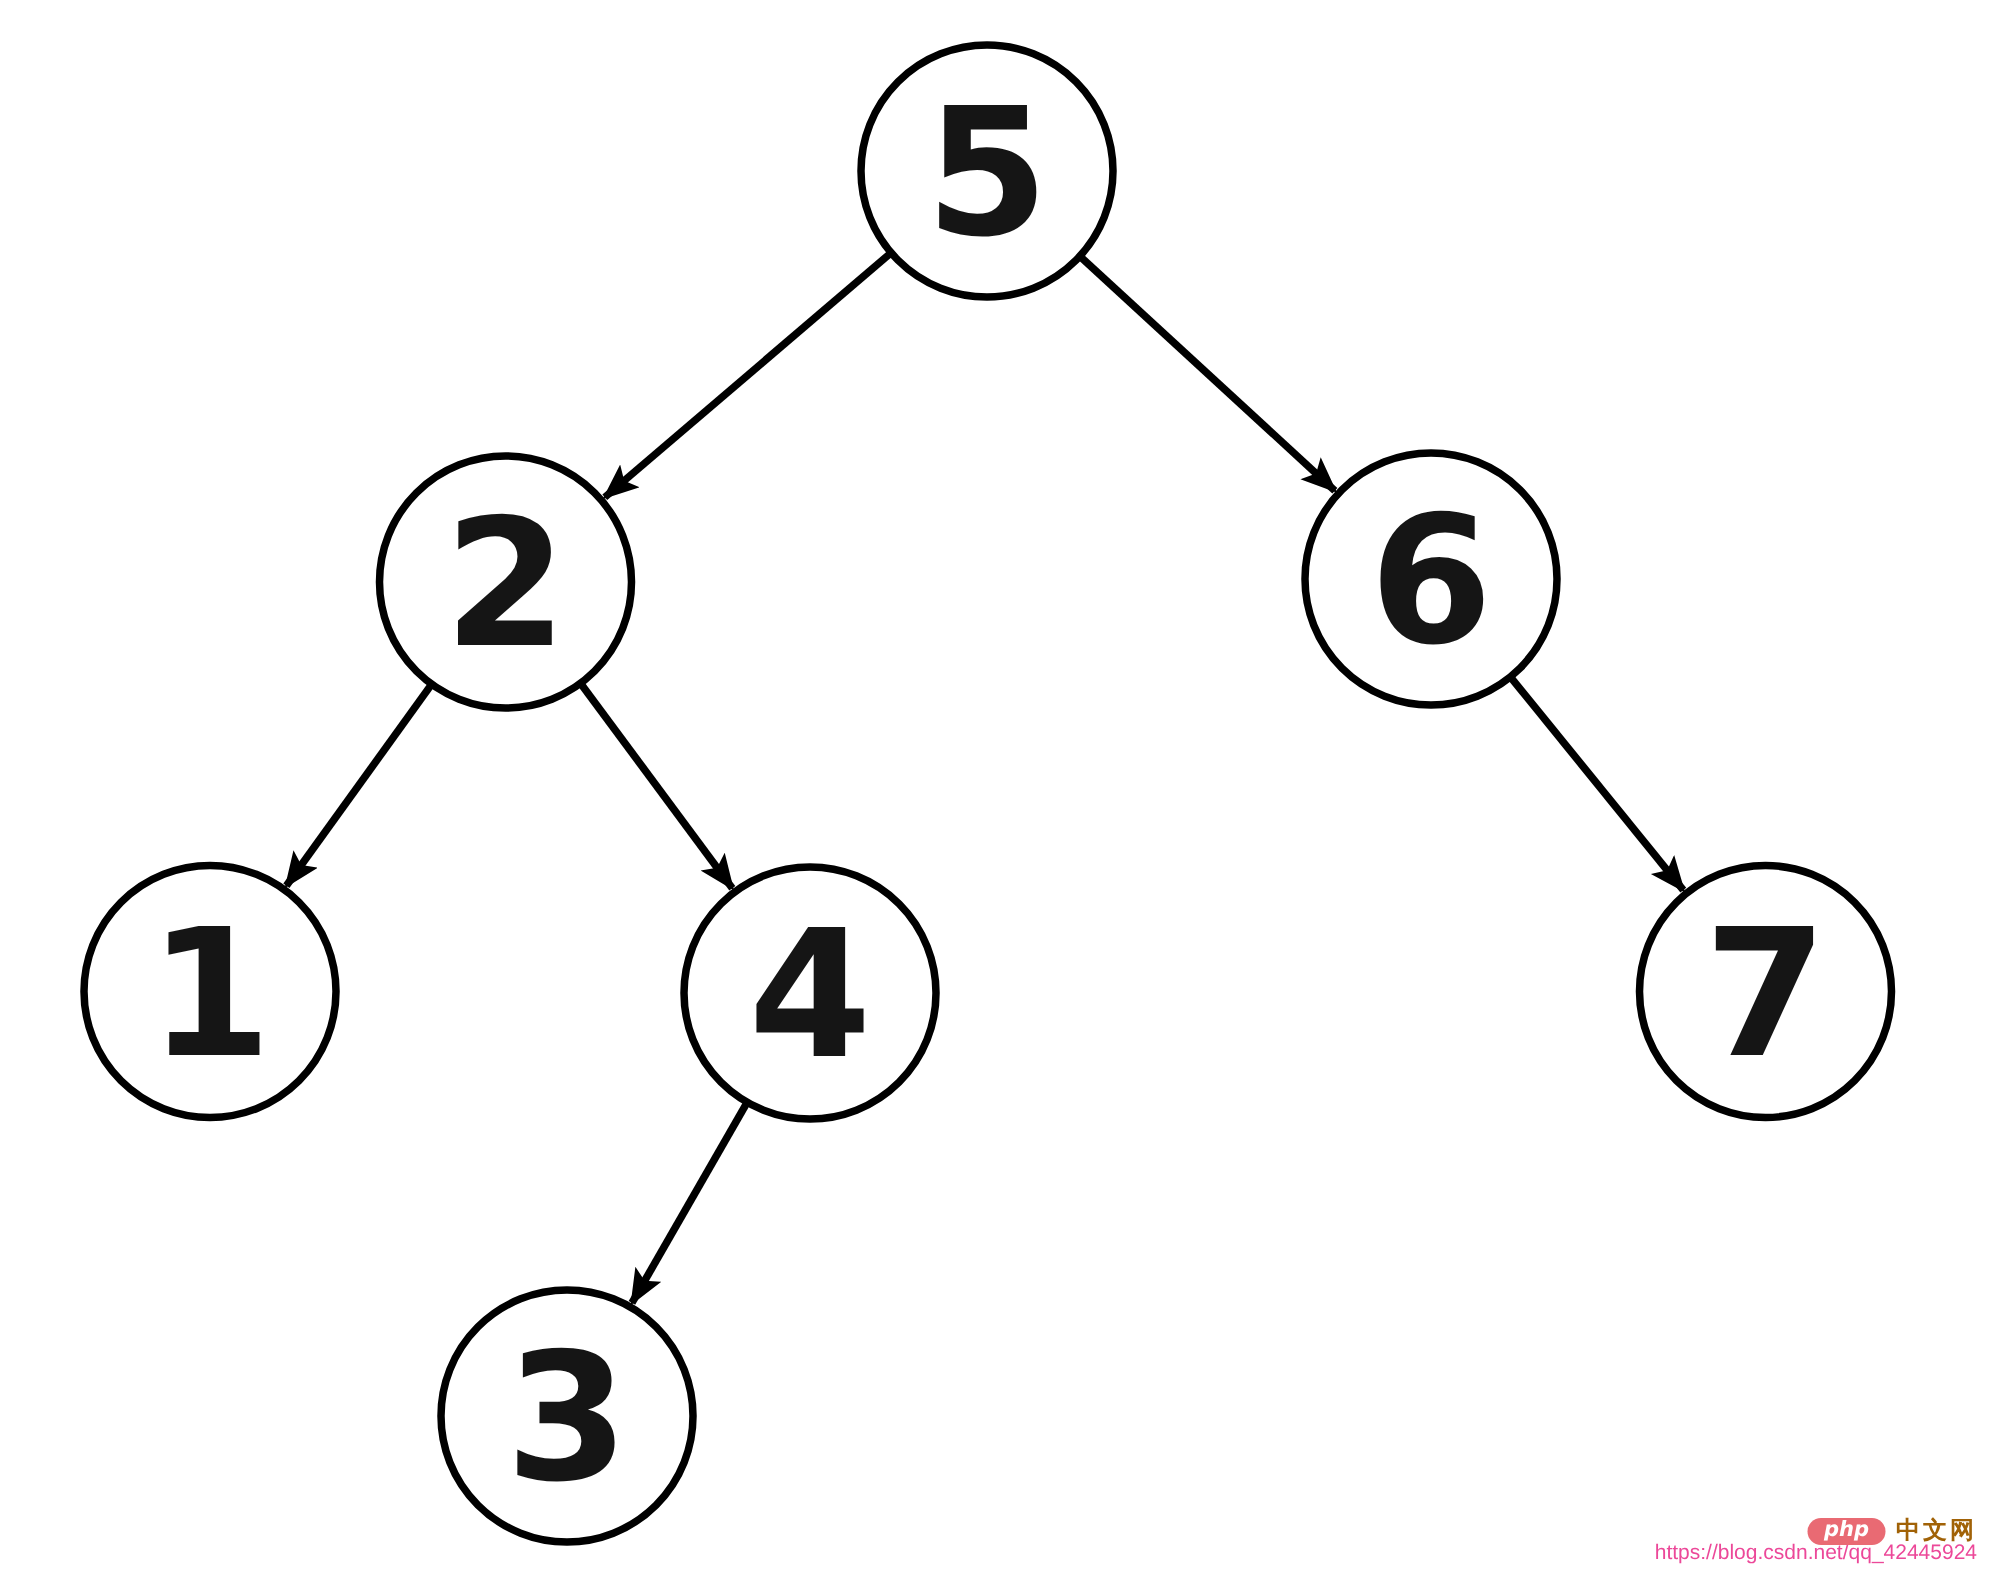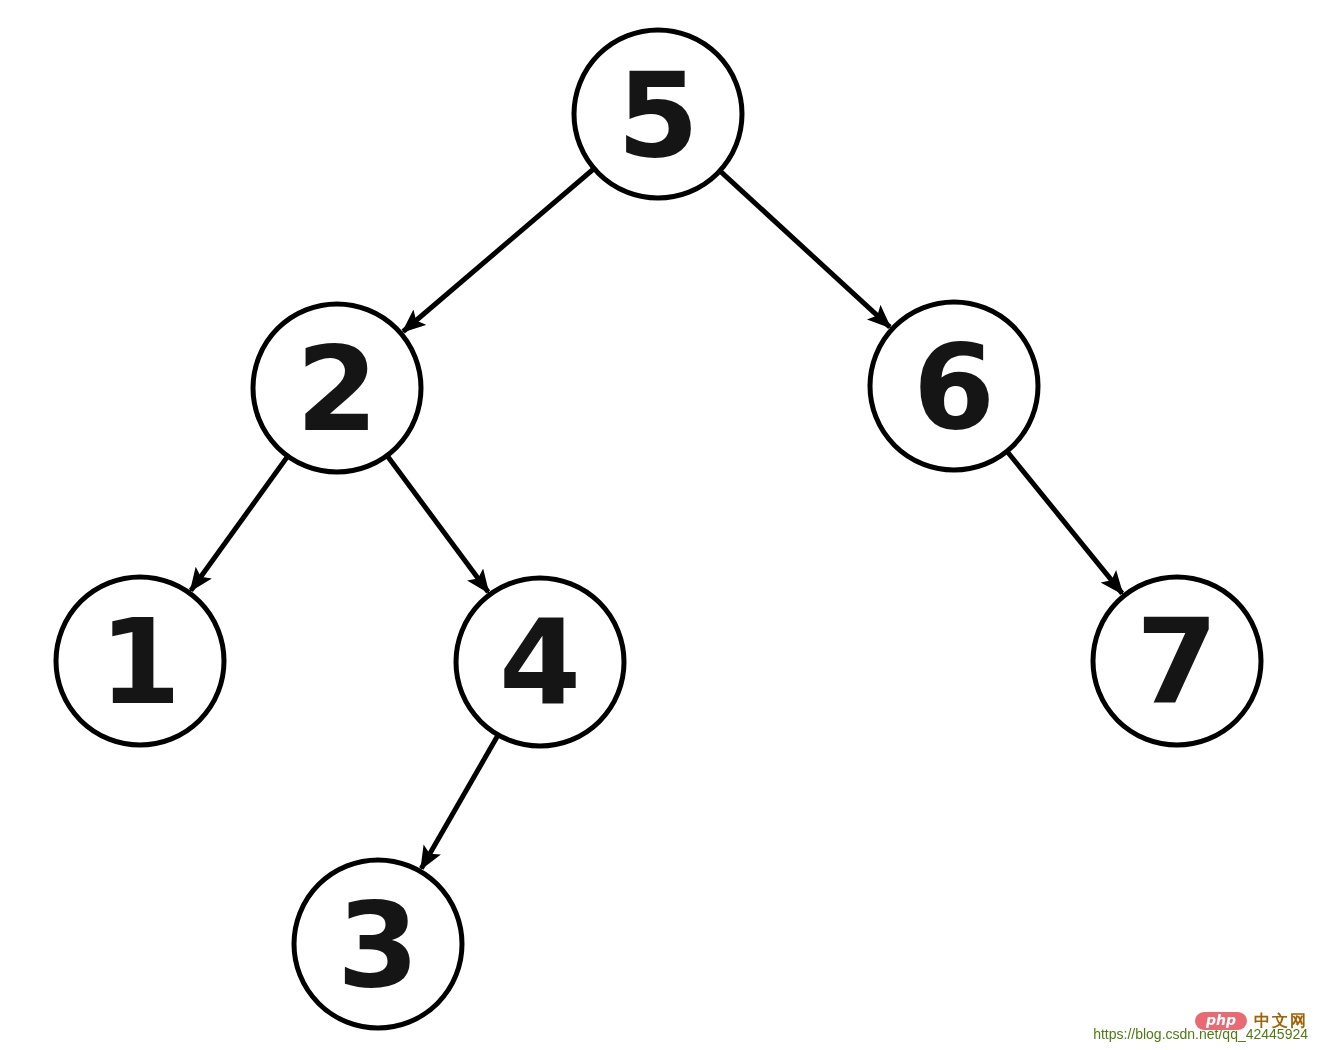--- a/index.html
+++ b/index.html
@@ -21,21 +21,21 @@
     display: block;
   }
   .node-label {
     font-family: "DejaVu Sans", sans-serif;
     font-weight: bold;
     font-size: 118px;
     fill: #151515;
   }
   .watermark {
     position: absolute;
-    right: 18px;
+    right: 8px;
     bottom: 8px;
     text-align: left;
     user-select: none;
   }
   .wm-row {
     display: flex;
     align-items: center;
     justify-content: flex-end;
     gap: 7px;
     position: relative;
@@ -54,21 +54,21 @@
     font-family: "DejaVu Sans", sans-serif;
   }
   .wm-site {
     color: #a16207;
     font-size: 16px;
     font-weight: 600;
     letter-spacing: 2px;
     line-height: 18px;
   }
   .wm-url {
-    color: #4d7c0f;
+    color: #ec4899;
     font-size: 14px;
     line-height: 15px;
     margin-top: -3px;
     position: relative;
     z-index: 1;
     font-family: "Liberation Sans", sans-serif;
   }
 </style>
 </head>
 <body>

